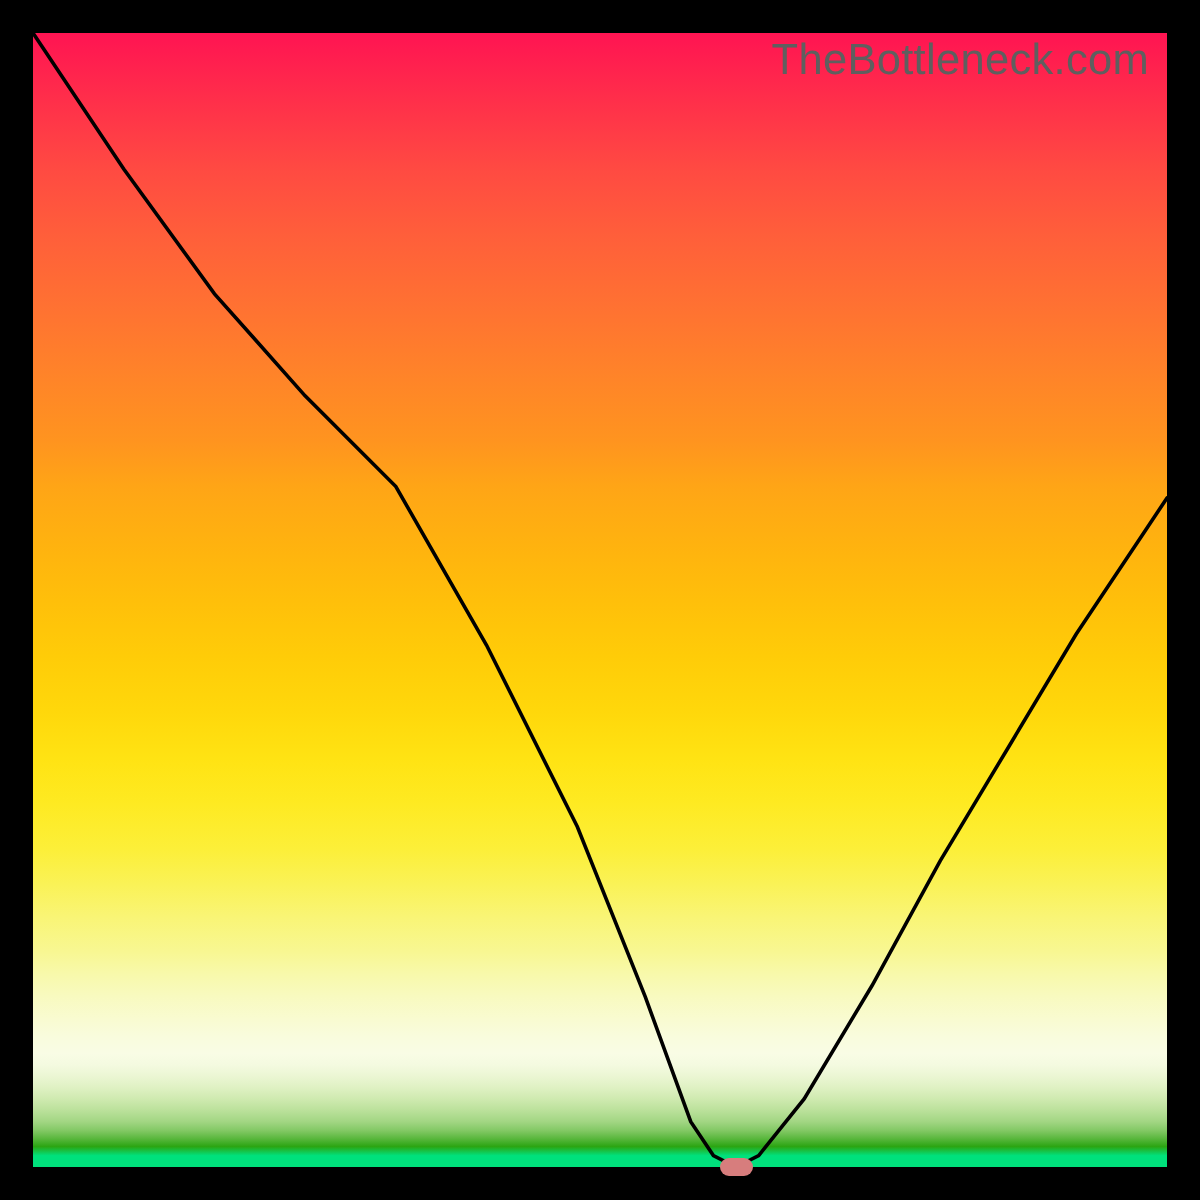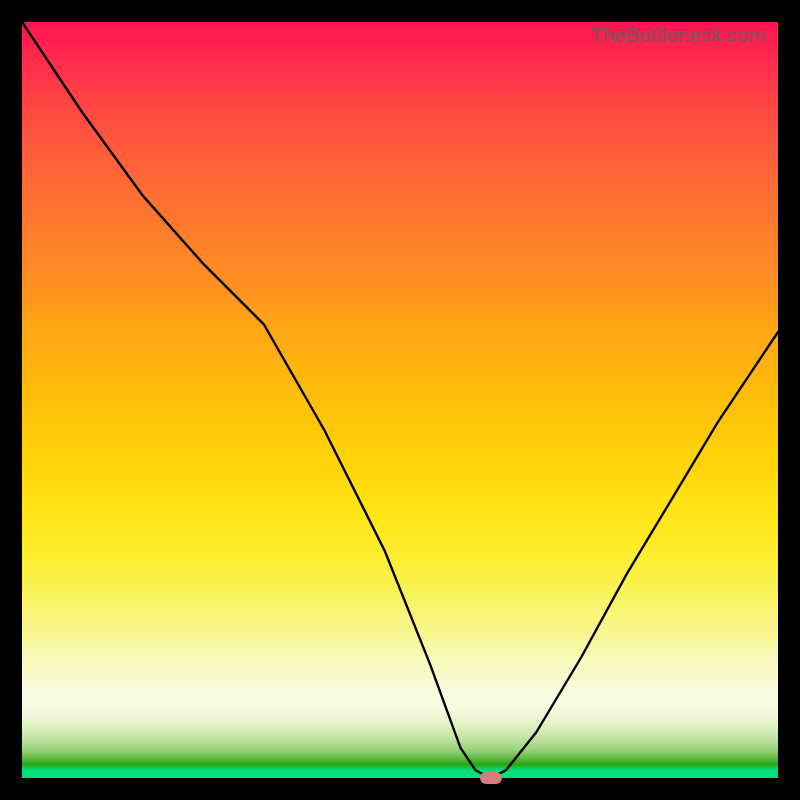--- a/index.html
+++ b/index.html
@@ -60,21 +60,21 @@
       #2ba512 98.2%,
       #00e17c 99%,
       #00e17c 100%
     );
   }
   .watermark {
     position: absolute;
     top: 2px;
     right: 12px;
     color: #5f5f5f;
-    font-size: 20px;
+    font-size: 29px;
     font-weight: 500;
     letter-spacing: 0.2px;
     user-select: none;
   }
   svg.curve {
     position: absolute;
     left: 0;
     top: 0;
     width: 756px;
     height: 756px;

